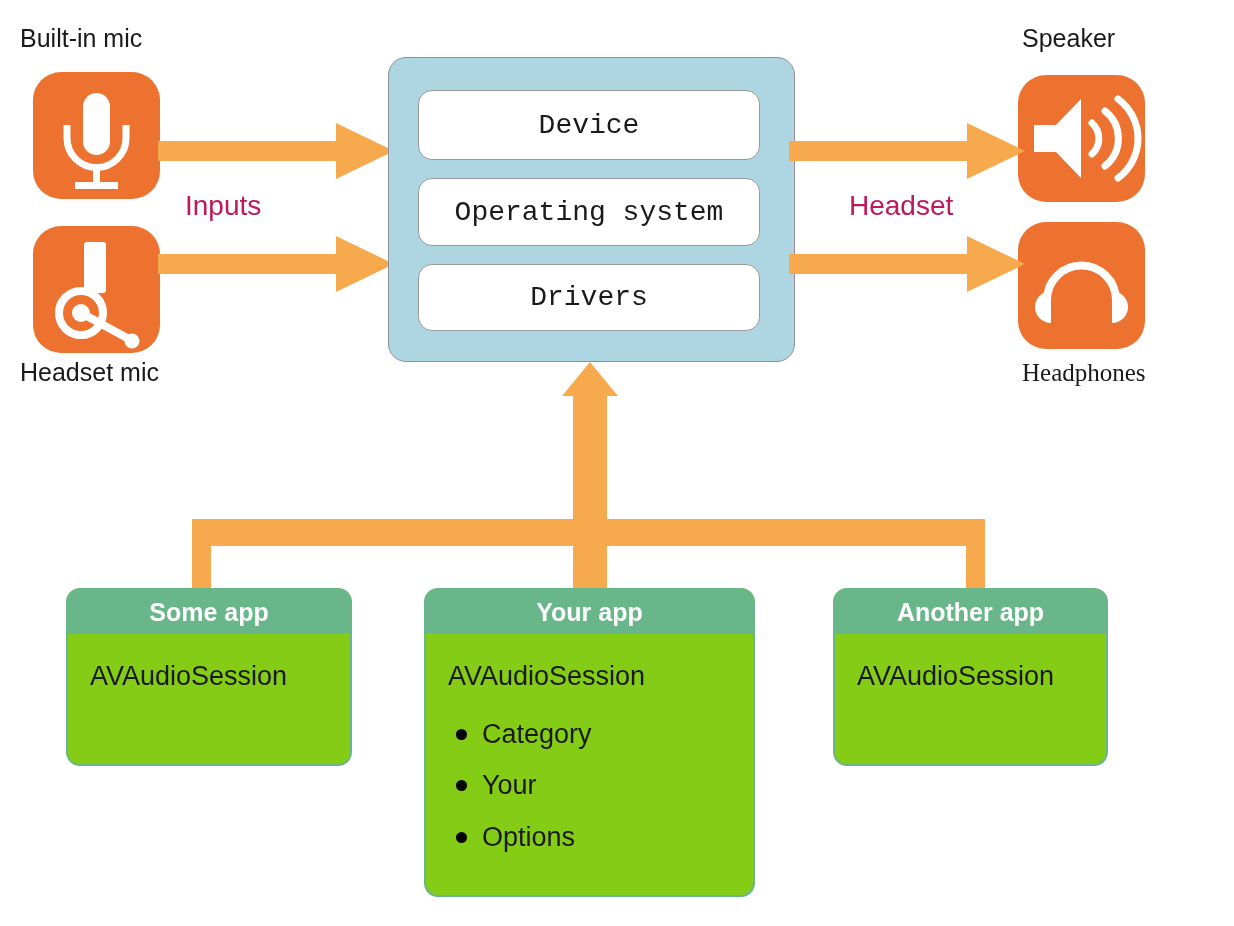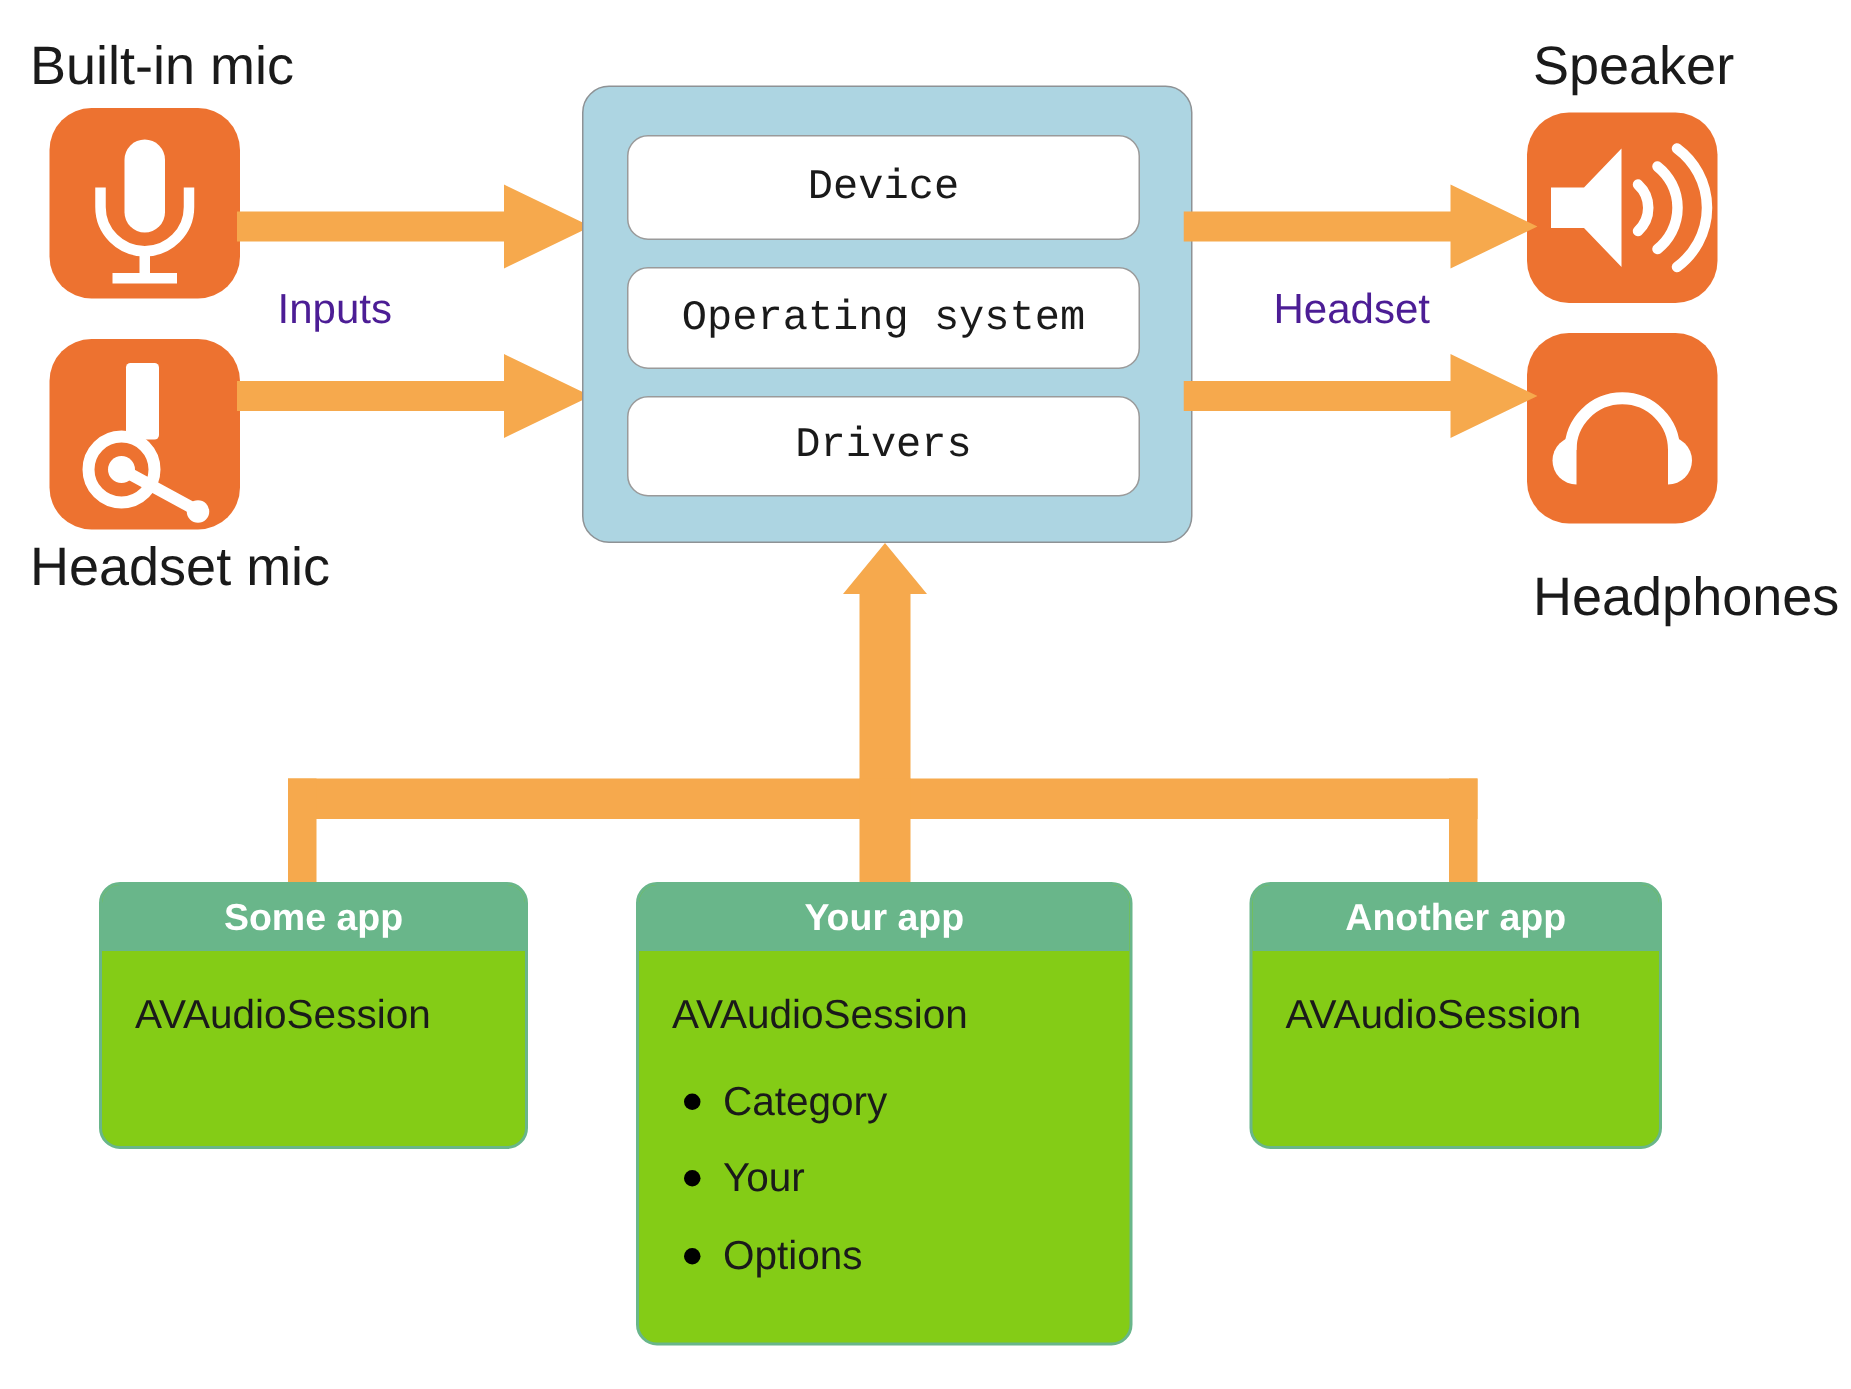--- a/index.html
+++ b/index.html
@@ -8,25 +8,25 @@
        -webkit-font-smoothing:antialiased;}
   #stage{position:relative;width:1234px;height:926px;overflow:hidden;background:#fff;}
 
   .abs{position:absolute;}
 
   
   .icon-tile{position:absolute;background:#ED7230;border-radius:28px;}
   .icon-tile svg{position:absolute;left:0;top:0;width:100%;height:100%;}
 
   
-  .outer-label{position:absolute;font-size:36px;color:#1a1a1a;white-space:nowrap;
+  .outer-label{position:absolute;font-size:25px;color:#1a1a1a;white-space:nowrap;
                line-height:1;font-family:"Liberation Sans",sans-serif;}
 
   
-  .flow-label{position:absolute;font-size:28px;color:#4c1d95;white-space:nowrap;line-height:1;}
+  .flow-label{position:absolute;font-size:28px;color:#be185d;white-space:nowrap;line-height:1;}
 
   
   #system-box{position:absolute;left:388px;top:57px;width:407px;height:305px;
               background:#ADD5E2;border:1.5px solid #8e9295;border-radius:18px;
               box-sizing:border-box;}
   .layer-box{position:absolute;background:#ffffff;border:1.5px solid #9a9a9a;
              border-radius:14px;box-sizing:border-box;
              display:flex;align-items:center;justify-content:center;
              font-size:28px;color:#1a1a1a;font-family:Liberation Mono, monospace;}
 
@@ -113,21 +113,21 @@
     <svg viewBox="0 0 127 127" aria-hidden="true">
 
       <path d="M29 78 A34.5 34.5 0 0 1 98 78" fill="none" stroke="#ffffff" stroke-width="8"></path>
 
       <path d="M33 69 L33 101 A16 16 0 0 1 17 85 L17 85 A16 16 0 0 1 33 69 Z" fill="#ffffff"></path>
 
       <path d="M94 69 L94 101 A16 16 0 0 0 110 85 L110 85 A16 16 0 0 0 94 69 Z" fill="#ffffff"></path>
     </svg>
   </div>
 
-  <div class="outer-label" style="left:1022px;top:380px;">Headphones</div>
+  <div class="outer-label" style="left:1022px;top:360px;font-family:Liberation Serif, serif;">Headphones</div>
 
   <svg class="abs" style="left:789px;top:118px;width:236px;height:66px;" viewBox="0 0 236 66">
     <path d="M0 23 L178 23 L178 5 L236 33 L178 61 L178 43 L0 43 Z" fill="#F6A94D"></path>
   </svg>
   <svg class="abs" style="left:789px;top:231px;width:236px;height:66px;" viewBox="0 0 236 66">
     <path d="M0 23 L178 23 L178 5 L236 33 L178 61 L178 43 L0 43 Z" fill="#F6A94D"></path>
   </svg>
 
   <div class="flow-label" style="left:849px;top:192px;">Headset</div>
 

